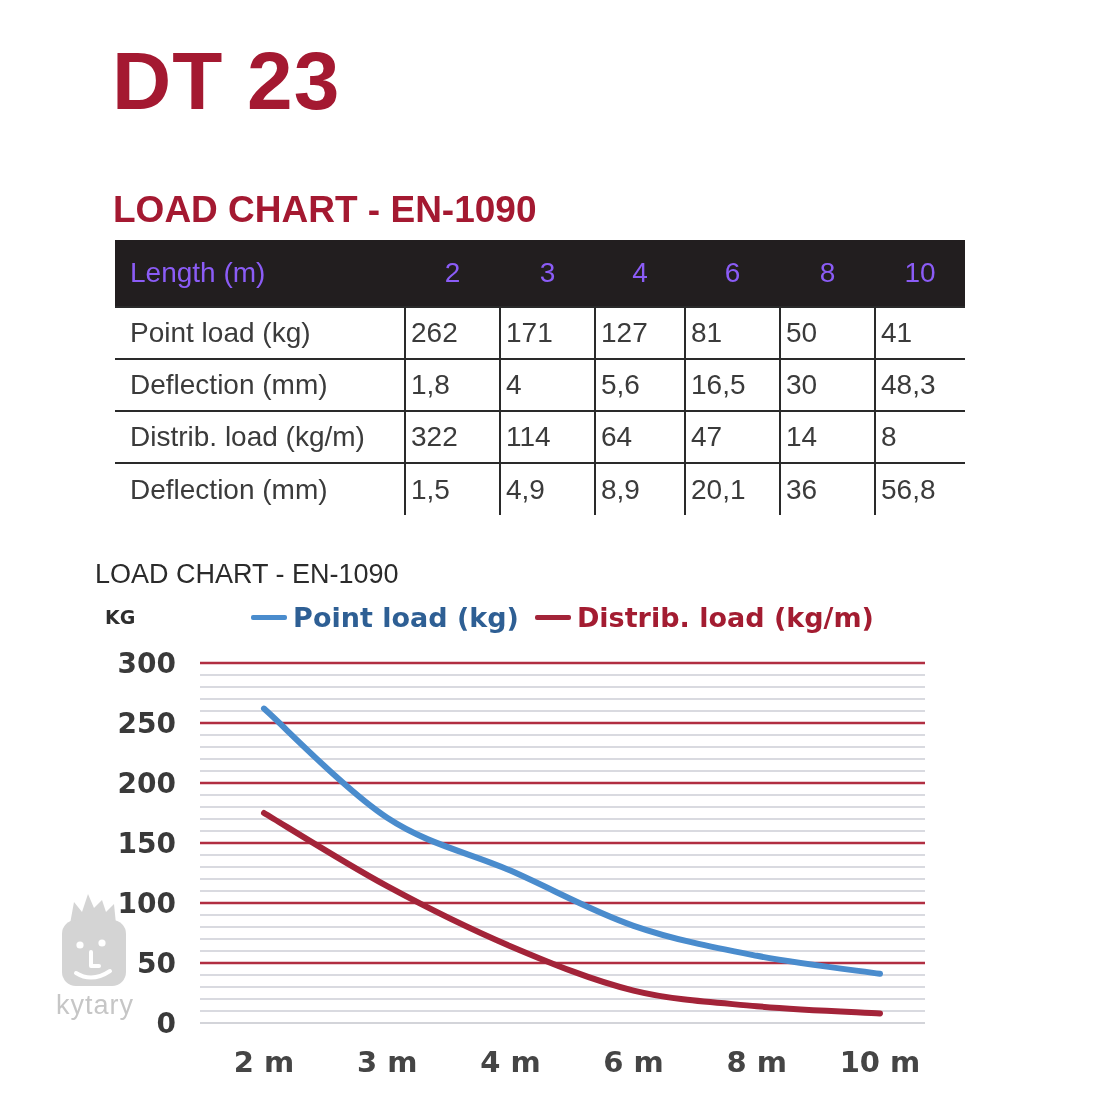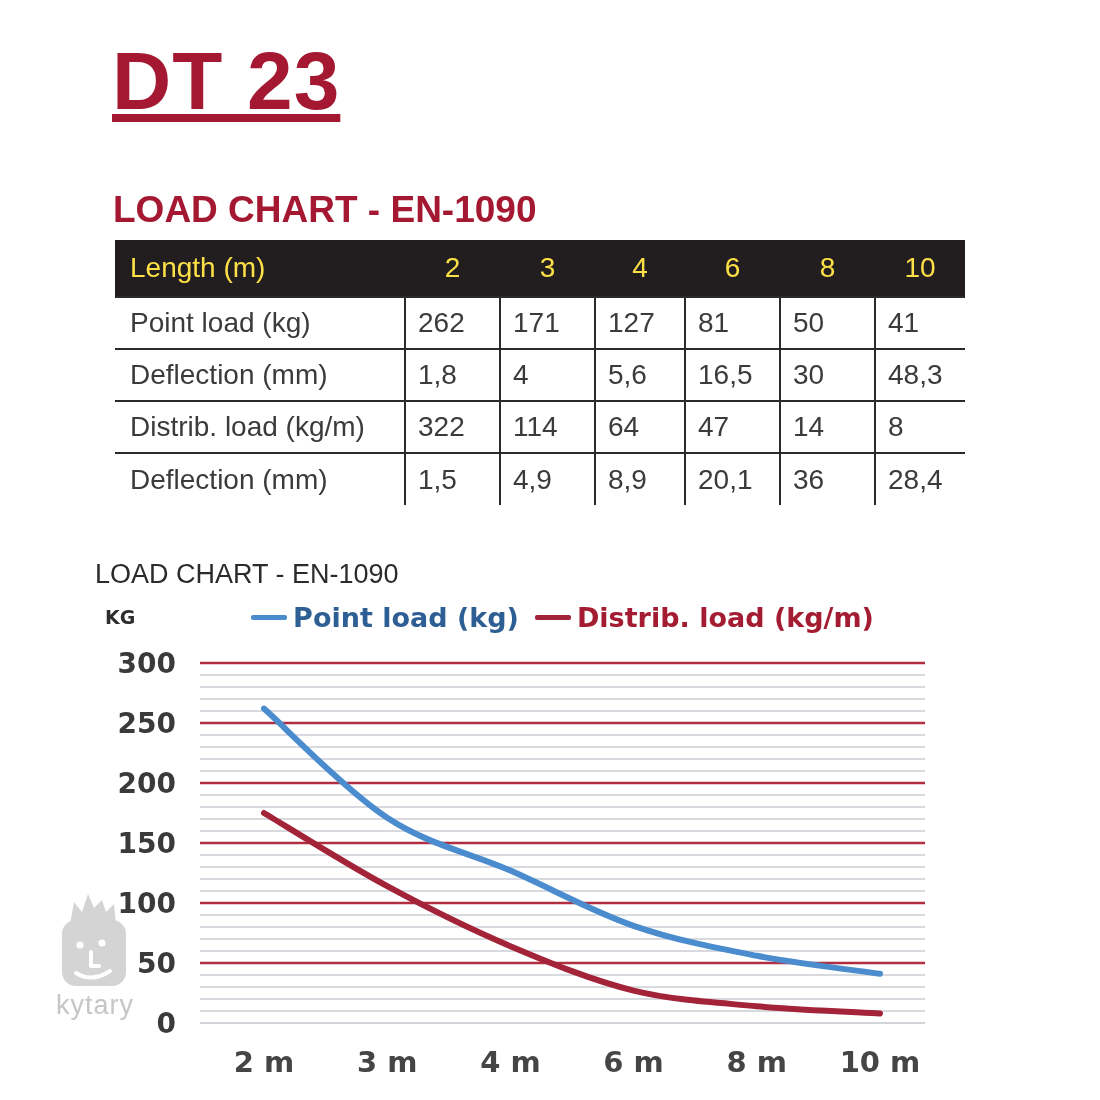--- a/index.html
+++ b/index.html
@@ -2,37 +2,37 @@
 <html><head>
 <meta charset="utf-8">
 <style>
   html,body{margin:0;padding:0;}
   body{
     width:1100px;height:1100px;background:#ffffff;position:relative;overflow:hidden;
     font-family:"Liberation Sans",sans-serif;
   }
   .page-title{
     position:absolute;left:112px;top:40px;font-size:82px;font-weight:900;
-    color:#a41931;letter-spacing:1px;line-height:1;text-decoration:underline;
+    color:#a41931;letter-spacing:1px;line-height:1;
   }
   .section-title{
     position:absolute;left:113px;top:191px;font-size:37px;font-weight:bold;
     color:#a41931;line-height:1;
   }
   table.load{
     position:absolute;left:115px;top:240px;width:850px;border-collapse:collapse;
     table-layout:fixed;font-size:28px;color:#3b3b3b;
   }
-  table.load thead tr{background:#221e1f;color:#fde047;height:57px;}
+  table.load thead tr{background:#221e1f;color:#8b5cf6;height:67px;}
   table.load th{font-weight:normal;}
   table.load .label{text-align:left;padding-left:15px;}
   table.load thead .val{text-align:center;padding:0;}
   table.load tbody tr{height:52px;}
   table.load tbody td{border-top:2px solid #2a2a2a;}
-  table.load tbody td.val{border-left:2px solid #2a2a2a;padding-left:12px;text-align:left;margin-left:19px;}
+  table.load tbody td.val{border-left:2px solid #2a2a2a;padding-left:5px;text-align:left;margin-left:19px;}
   .chart-subtitle{
     position:absolute;left:95px;top:560px;font-size:27px;color:#2b2b2b;line-height:1.1;
   }
   .kg-label{
     position:absolute;left:105px;top:606px;font-size:19px;font-weight:bold;color:#2e2e2e;
     font-family:"DejaVu Sans",sans-serif;
   }
   .legend{
     position:absolute;left:200px;top:604px;width:725px;display:flex;
     justify-content:center;align-items:center;gap:16px;
@@ -101,21 +101,21 @@
         <td class="val">14</td>
         <td class="val">8</td>
       </tr>
       <tr>
         <td class="label">Deflection (mm)</td>
         <td class="val">1,5</td>
         <td class="val">4,9</td>
         <td class="val">8,9</td>
         <td class="val">20,1</td>
         <td class="val">36</td>
-        <td class="val">28,4</td>
+        <td class="val">56,8</td>
       </tr>
     </tbody>
 </table>
 
 <div class="chart-subtitle">LOAD CHART - EN-1090</div>
 <div class="kg-label">KG</div>
 
 <div class="legend">
   <div class="legend-item" style="color: rgb(46, 95, 148);">
     <span class="legend-swatch" style="background: rgb(74, 140, 205);"></span>

